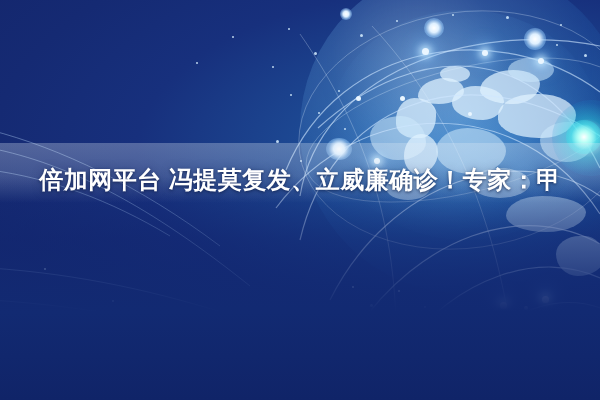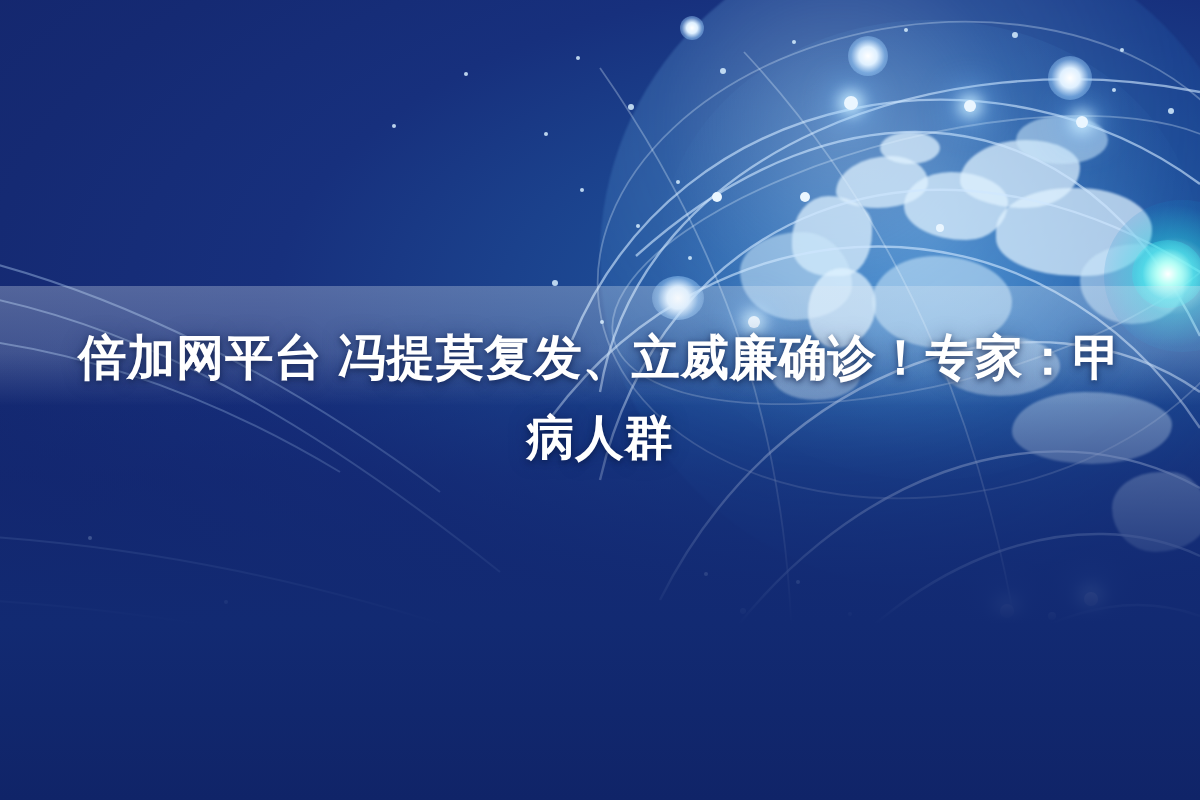--- a/index.html
+++ b/index.html
@@ -238,16 +238,15 @@
     <div class="spark" style="left:196px;top:62px;width:2px;height:2px;"></div>
     <div class="spark" style="left:44px;top:268px;width:2px;height:2px;"></div>
     <div class="spark" style="left:112px;top:300px;width:2px;height:2px;"></div>
   </div>
 
   <div class="bg-bottom-fade"></div>
   <div class="haze"></div>
 
   <div class="headline">
     <span class="hl-line">倍加网平台 冯提莫复发、立威廉确诊！专家：甲</span>
-    <span class="hl-line">病人群</span>
   </div>
 
 </div>
 
 </body></html>

